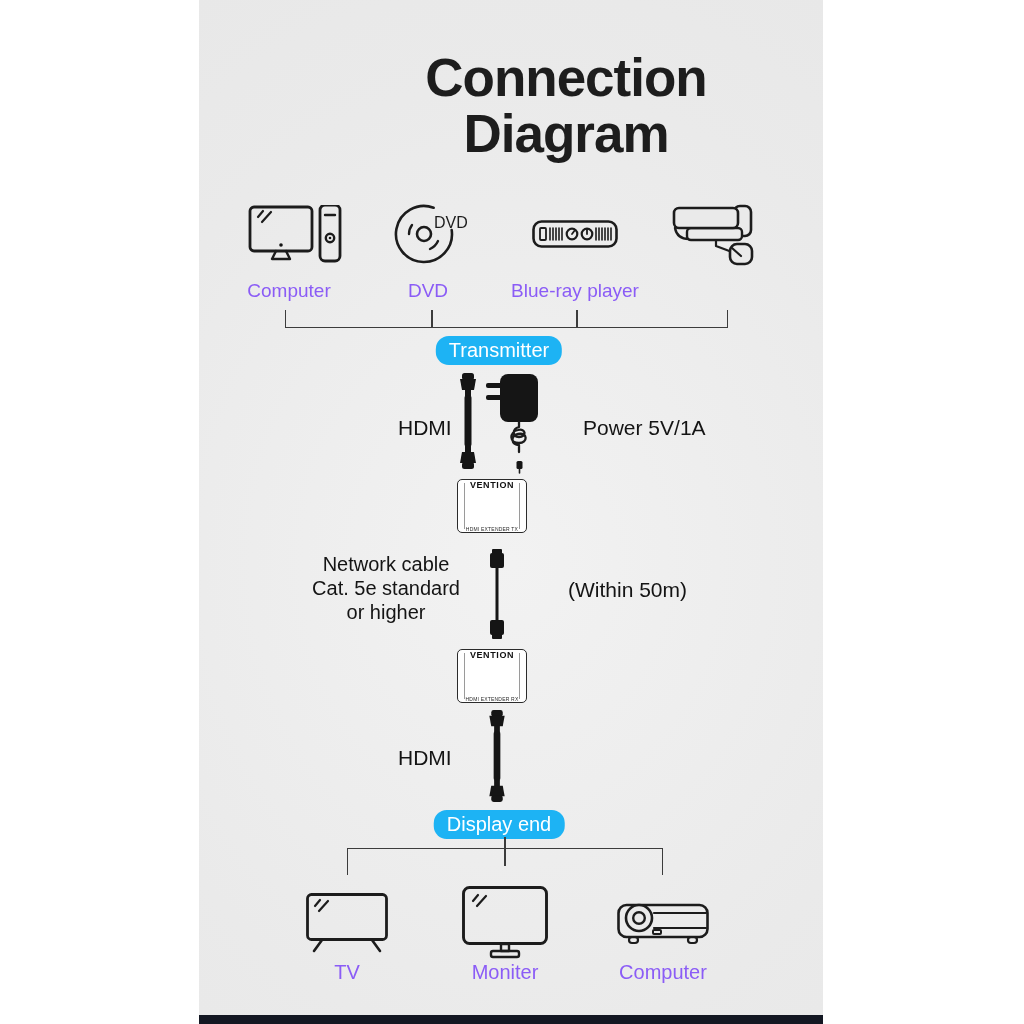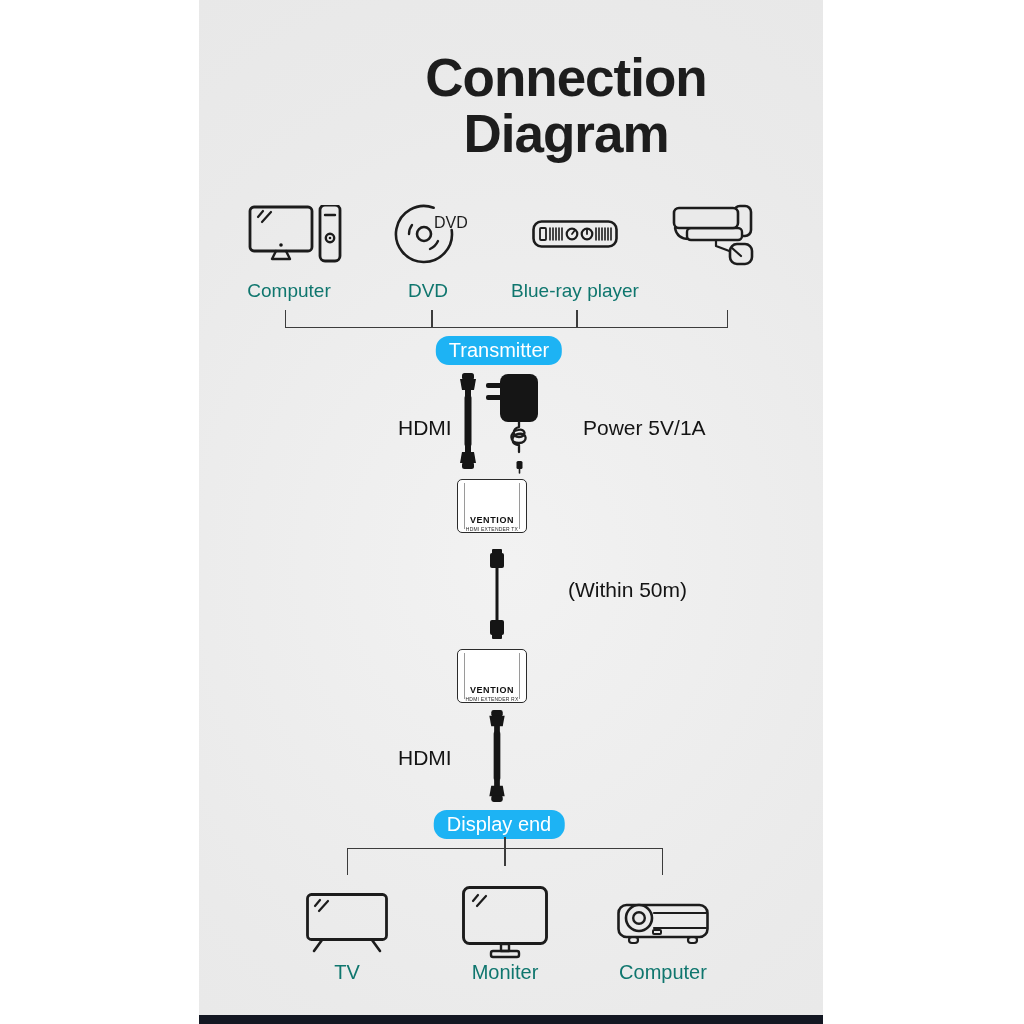--- a/index.html
+++ b/index.html
@@ -4,36 +4,36 @@
 <style>
   html,body{margin:0;padding:0;background:#ffffff;}
   .stage{position:relative;width:1024px;height:1024px;background:#ffffff;overflow:hidden;
          font-family:"Liberation Sans", sans-serif;color:#161616;}
   .panel{position:absolute;left:199px;top:0;width:624px;height:1024px;
          background:radial-gradient(120% 85% at 50% 55%, #f2f2f2 0%, #eaeaea 55%, #e6e6e6 100%);}
   .bottom-bar{position:absolute;left:199px;top:1015px;width:624px;height:9px;background:#131722;}
   .title{position:absolute;left:199px;top:50px;width:734px;text-align:center;
          font-size:53px;line-height:56px;font-weight:800;letter-spacing:-1px;color:#1d1d1d;}
   .lbl{position:absolute;transform:translateX(-50%);text-align:right;
-       font-size:19px;line-height:20px;color:#0f766e;white-space:nowrap;}
+       font-size:19px;line-height:20px;color:#8b5cf6;white-space:nowrap;}
   .lbl.wrap{white-space:normal;width:7em;}
   .side-lbl{position:absolute;font-size:21px;color:#141414;white-space:nowrap;margin-left:32px;}
   .net-lbl{position:absolute;left:386px;top:552px;transform:translateX(-50%);
            text-align:center;font-size:20px;line-height:24px;color:#141414;white-space:nowrap;}
   .badge{position:absolute;transform:translateX(-50%);background:#1db3f4;color:#ffffff;
          font-size:20px;line-height:23px;padding:3px 13px;border-radius:13px;white-space:nowrap;}
   .icon{position:absolute;}
   .line-v{position:absolute;width:1.5px;background:#3c3c3c;}
   .bracket-top{position:absolute;left:285px;top:310px;width:443px;height:18px;box-sizing:border-box;
     border-left:1.5px solid #3c3c3c;border-right:1.5px solid #3c3c3c;border-bottom:1.5px solid #3c3c3c;}
   .bracket-bottom{position:absolute;left:347px;top:848px;width:316px;height:27px;box-sizing:border-box;
     border-left:1.5px solid #3c3c3c;border-right:1.5px solid #3c3c3c;border-top:1.5px solid #3c3c3c;}
   .extbox{position:absolute;width:70px;height:54px;background:#ffffff;border:1.6px solid #2b2b2b;
           border-radius:5px;box-sizing:border-box;display:flex;flex-direction:column;
-          align-items:center;justify-content:flex-end;}
+          align-items:center;justify-content:space-between;}
   .extbox .side{position:absolute;top:3px;bottom:3px;width:1px;background:#9a9a9a;}
   .extbox .side.l{left:6px;} .extbox .side.r{right:6px;}
   .extbox .brand{font-weight:bold;font-size:9px;letter-spacing:.6px;color:#101010;}
   .extbox .model{font-size:5px;letter-spacing:.2px;color:#2a2a2a;margin-top:1px;white-space:nowrap;}
   svg .s{fill:none;stroke:#1c1c1c;stroke-linecap:round;stroke-linejoin:round;}
   svg .f{fill:#151515;stroke:none;}
   svg .bgfill{fill:#eaeaea;}
 </style>
 </head>
 <body>
@@ -118,20 +118,25 @@
 
   <div class="side-lbl" style="left:551px;top:416px">Power 5V/1A</div>
 
   <div class="extbox" style="left:457px;top:479px">
     <div class="side l"></div>
     <div class="side r"></div>
     <div class="brand">VENTION</div>
     <div class="model">HDMI EXTENDER TX</div>
   </div>
 
+  <div class="net-lbl">
+    <div>Network cable</div>
+    <div>Cat. 5e standard</div>
+    <div>or higher</div>
+  </div>
 
   <svg class="icon" style="left:487px;top:549px" width="20" height="90" viewBox="0 0 20 90">
     <rect class="f" x="5" y="0" width="10" height="5" rx="1"></rect>
     <rect class="f" x="3" y="4" width="14" height="15" rx="2"></rect>
     <rect class="f" x="8.5" y="18" width="3" height="54"></rect>
     <rect class="f" x="3" y="71" width="14" height="15" rx="2"></rect>
     <rect class="f" x="5" y="85" width="10" height="5" rx="1"></rect>
   </svg>
 
   <div class="side-lbl" style="left:536px;top:578px">(Within 50m)</div>

